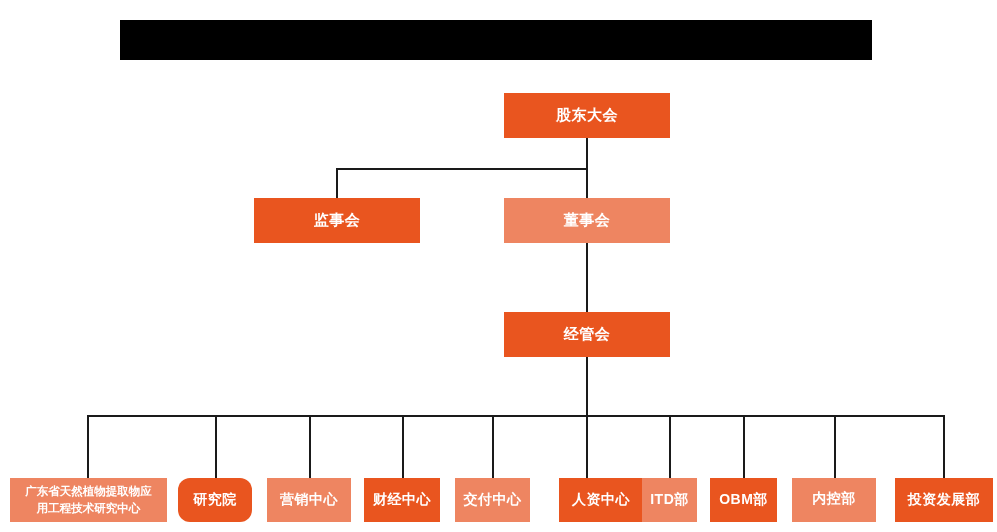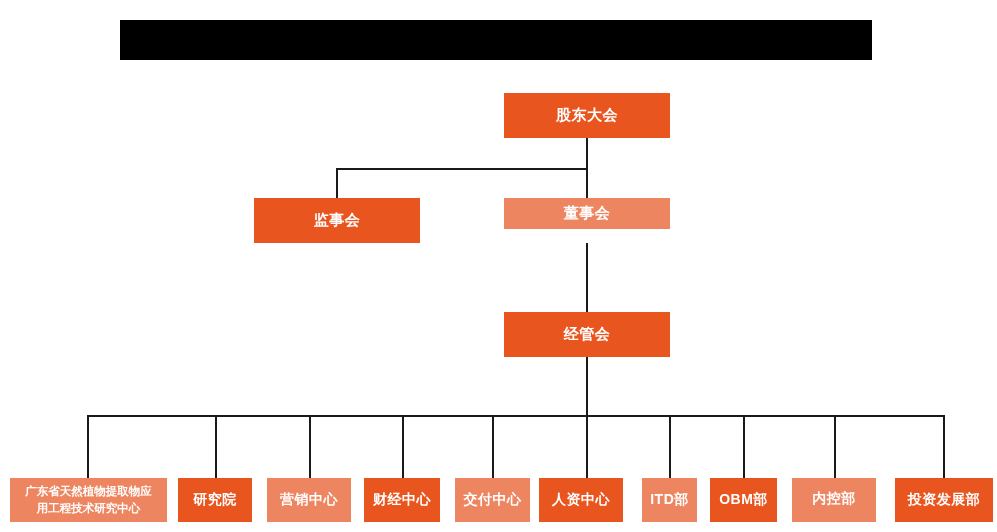--- a/index.html
+++ b/index.html
@@ -62,26 +62,26 @@
     <div class="line v" style="left: 309px; top: 415px; height: 63px;"></div>
     <div class="line v" style="left: 402px; top: 415px; height: 63px;"></div>
     <div class="line v" style="left: 492px; top: 415px; height: 63px;"></div>
     <div class="line v" style="left: 586px; top: 415px; height: 63px;"></div>
     <div class="line v" style="left: 669px; top: 415px; height: 63px;"></div>
     <div class="line v" style="left: 743px; top: 415px; height: 63px;"></div>
     <div class="line v" style="left: 834px; top: 415px; height: 63px;"></div>
     <div class="line v" style="left: 943px; top: 415px; height: 63px;"></div>
     <div class="node dark lvl1" style="left: 504px; top: 93px; width: 166px; height: 45px;">股东大会</div>
     <div class="node dark lvl2" style="left: 254px; top: 198px; width: 166px; height: 45px;">监事会</div>
-    <div class="node light lvl2" style="left: 504px; top: 198px; width: 166px; height: 31px;">董事会</div>
+    <div class="node light lvl2" style="left: 504px; top: 198px; width: 166px; height: 45px;">董事会</div>
     <div class="node dark lvl3" style="left: 504px; top: 312px; width: 166px; height: 45px;">经管会</div>
     <div class="node light leaf small" style="left: 10px; top: 478px; width: 157px; height: 44px;">广东省天然植物提取物应
 用工程技术研究中心</div>
-    <div class="node dark leaf" style="left: 178px; top: 478px; width: 74px; height: 44px;">研究院</div>
+    <div class="node dark leaf" style="left: 178px; top: 478px; width: 74px; height: 44px; border-radius: 12px;">研究院</div>
     <div class="node light leaf" style="left: 267px; top: 478px; width: 84px; height: 44px;">营销中心</div>
     <div class="node dark leaf" style="left: 364px; top: 478px; width: 76px; height: 44px; text-align: center;">财经中心</div>
     <div class="node light leaf" style="left: 455px; top: 478px; width: 75px; height: 44px;">交付中心</div>
-    <div class="node dark leaf" style="left: 539px; top: 478px; width: 84px; height: 44px;">人资中心</div>
+    <div class="node dark leaf" style="left: 559px; top: 478px; width: 84px; height: 44px;">人资中心</div>
     <div class="node light leaf" style="left: 642px; top: 478px; width: 55px; height: 44px;">ITD部</div>
     <div class="node dark leaf" style="left: 710px; top: 478px; width: 67px; height: 44px;">OBM部</div>
     <div class="node light leaf" style="left: 792px; top: 478px; width: 84px; height: 44px; font-family: Liberation Mono, monospace;">内控部</div>
     <div class="node dark leaf" style="left: 895px; top: 478px; width: 98px; height: 44px;">投资发展部</div>
   </div>
 
 </body></html>

